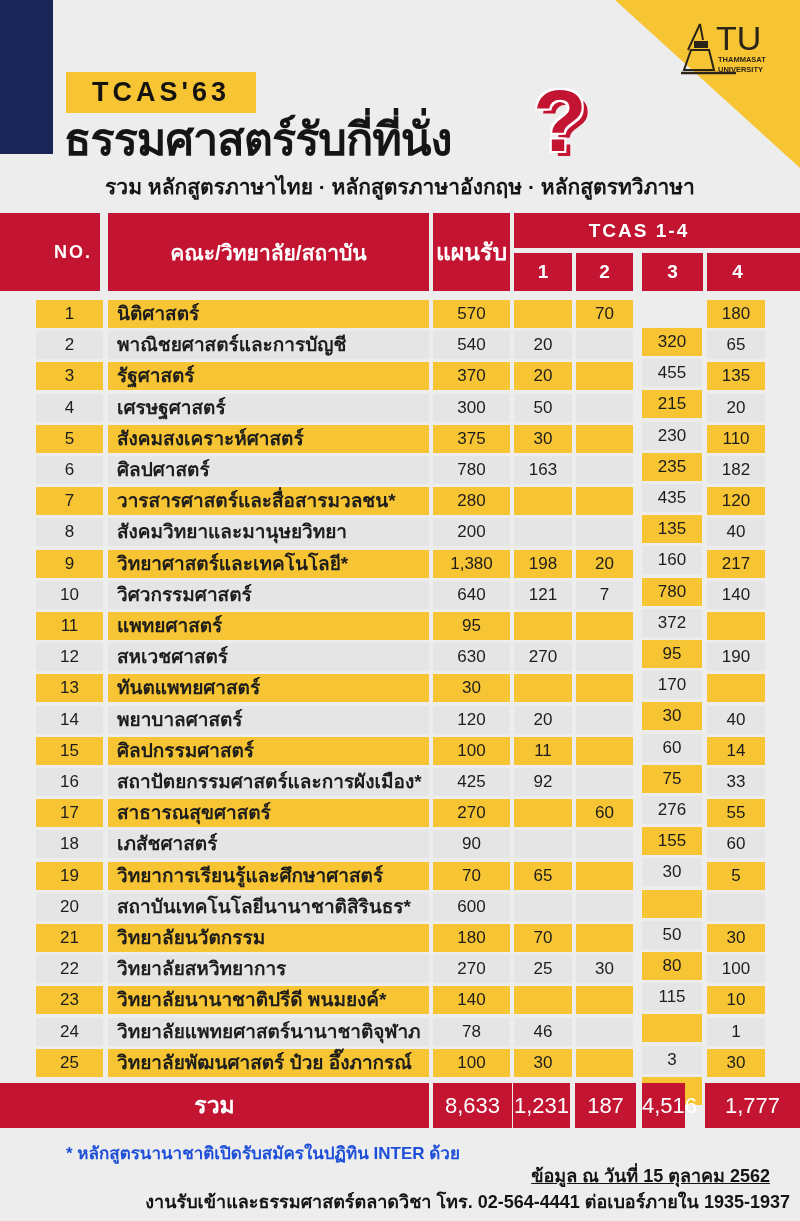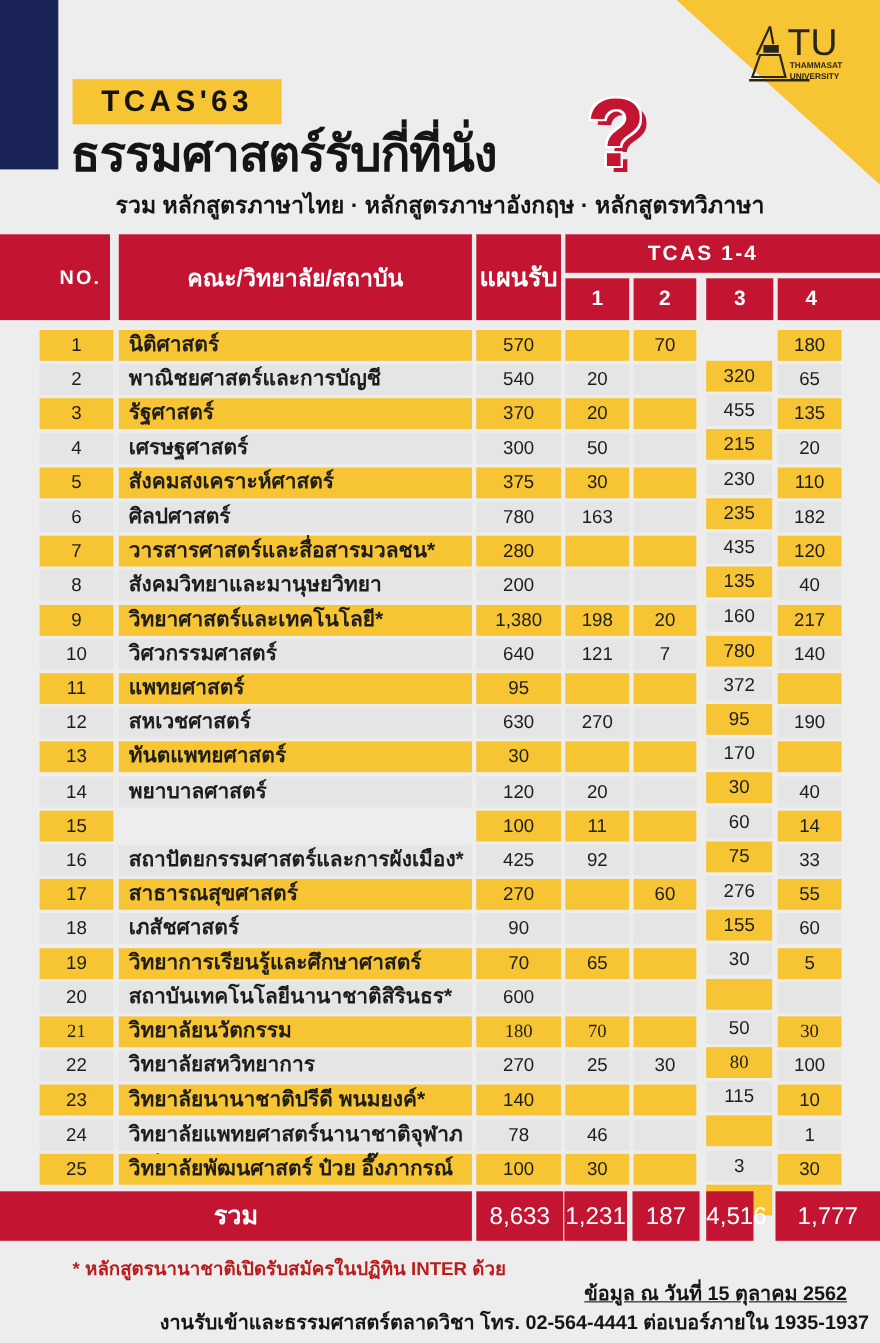--- a/index.html
+++ b/index.html
@@ -82,21 +82,21 @@
     color:#fff;text-align:center;font-size:22px;font-weight:500;
   }
   .t-label{left:0;width:429px;font-size:23px;font-weight:700;}
   .t-plan{left:433px;width:79px;}
   .t-r1{left:513px;width:57px;}
   .t-r2{left:575px;width:61px;}
   .t-r3{left:642px;width:43px;}
   .t-r4{left:705px;width:95px;}
   
   .footnote{
-    position:absolute;left:66px;top:1139px;font-size:17px;font-weight:700;color:#b91c1c;
+    position:absolute;left:66px;top:1139px;font-size:17px;font-weight:700;color:#1d4ed8;
   }
   .data-date{
     position:absolute;right:30px;top:1161px;font-size:18px;font-weight:700;
     text-decoration:underline;color:#161513;
   }
   .contact{
     position:absolute;right:10px;top:1187px;font-size:18px;font-weight:600;color:#161513;
   }
 </style>
 </head>
@@ -258,20 +258,21 @@
         <div class="cell c-no">14</div>
         <div class="cell c-name">พยาบาลศาสตร์</div>
         <div class="cell c-plan">120</div>
         <div class="cell c-r1">20</div>
         <div class="cell c-r2"></div>
         <div class="cell c-r3">60</div>
         <div class="cell c-r4">40</div>
       </div>
       <div class="trow odd" style="top: 436.8px;">
         <div class="cell c-no">15</div>
+        <div class="cell c-name">ศิลปกรรมศาสตร์</div>
         <div class="cell c-plan">100</div>
         <div class="cell c-r1">11</div>
         <div class="cell c-r2"></div>
         <div class="cell c-r3">75</div>
         <div class="cell c-r4">14</div>
       </div>
       <div class="trow even" style="top: 468px;">
         <div class="cell c-no">16</div>
         <div class="cell c-name">สถาปัตยกรรมศาสตร์และการผังเมือง*</div>
         <div class="cell c-plan">425</div>
@@ -309,21 +310,21 @@
       </div>
       <div class="trow even" style="top: 592.8px;">
         <div class="cell c-no">20</div>
         <div class="cell c-name">สถาบันเทคโนโลยีนานาชาติสิรินธร*</div>
         <div class="cell c-plan">600</div>
         <div class="cell c-r1"></div>
         <div class="cell c-r2"></div>
         <div class="cell c-r3">50</div>
         <div class="cell c-r4"></div>
       </div>
-      <div class="trow odd" style="top: 624px; font-family: Liberation Serif, serif;">
+      <div class="trow odd" style="top: 624px;">
         <div class="cell c-no">21</div>
         <div class="cell c-name">วิทยาลัยนวัตกรรม</div>
         <div class="cell c-plan">180</div>
         <div class="cell c-r1">70</div>
         <div class="cell c-r2"></div>
         <div class="cell c-r3">80</div>
         <div class="cell c-r4">30</div>
       </div>
       <div class="trow even" style="top: 655.2px;">
         <div class="cell c-no">22</div>

